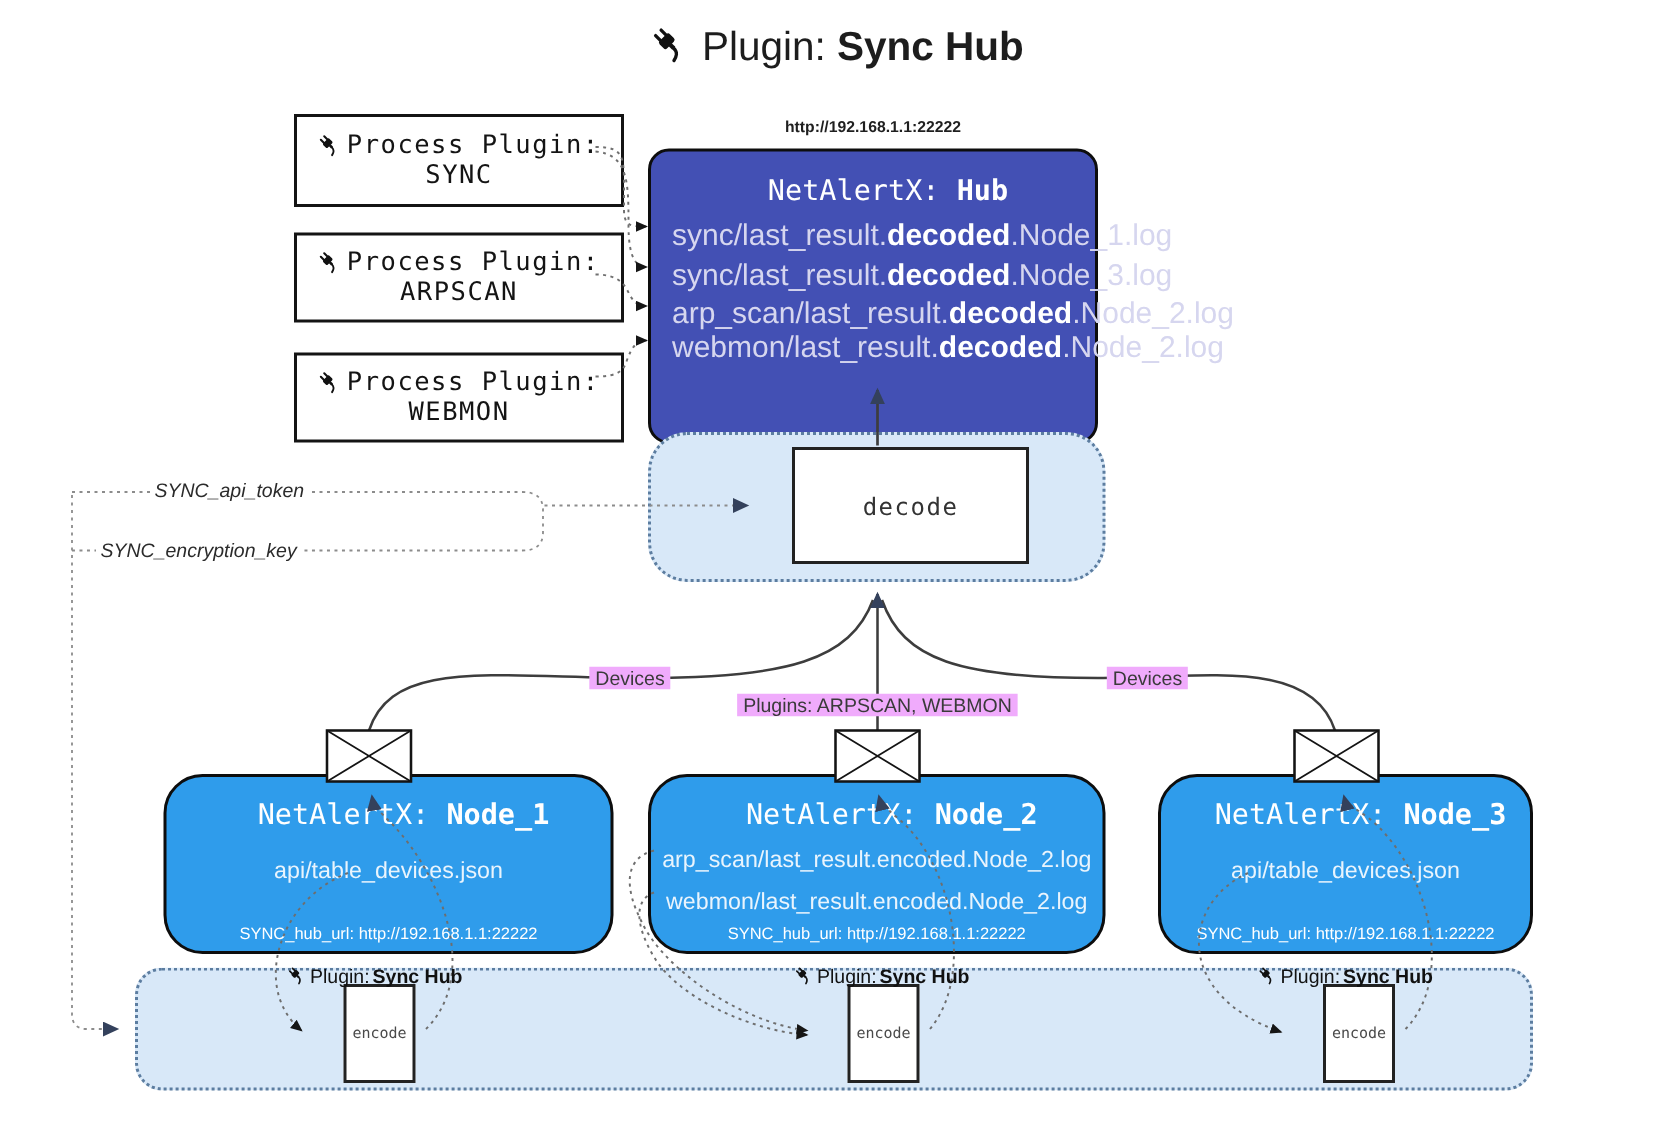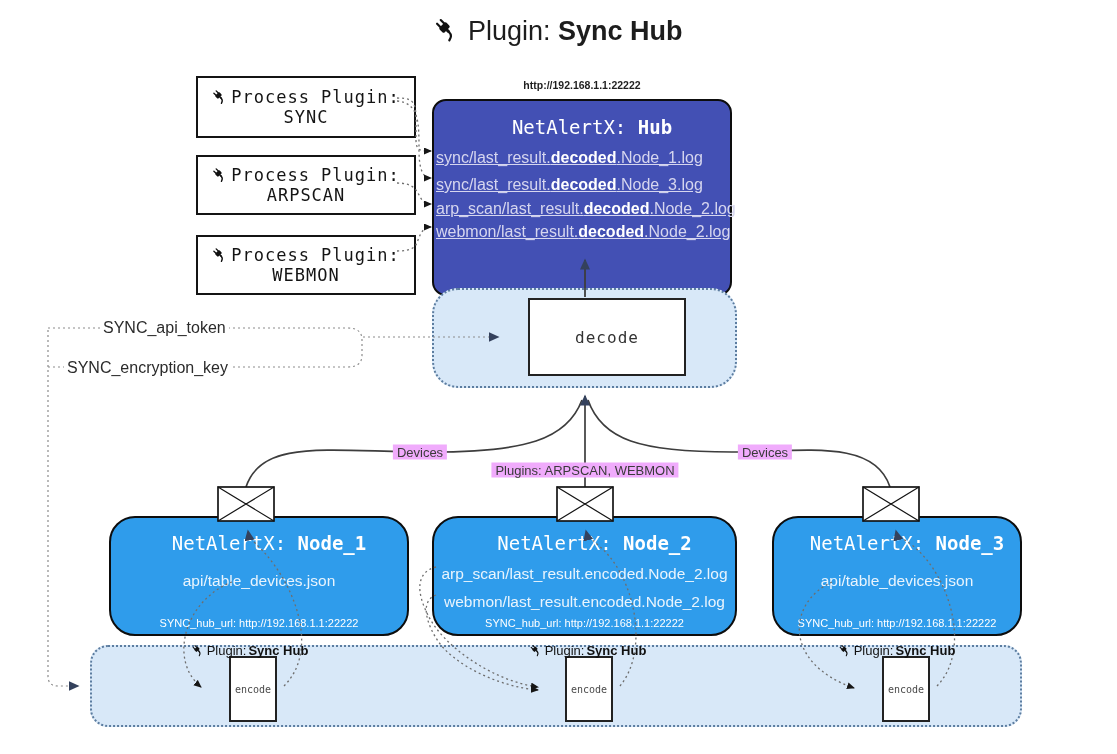--- a/index.html
+++ b/index.html
@@ -18,34 +18,34 @@
         display:flex;flex-direction:column;align-items:center;justify-content:center;
         font-size:17px;letter-spacing:1px;}
   .pbox .l1{display:flex;align-items:center;gap:3px;}
 
   
   #hub-url{left:432px;top:79px;width:300px;text-align:center;font-size:10.5px;font-weight:600;color:#1f1f1f;}
   #hub{left:432px;top:99px;width:300px;height:197px;background:#4350b4;border:2.5px solid #0d0d0d;
        border-radius:14px;box-sizing:border-box;padding-top:11px;}
   #hub .title{ text-align:center;font-size:19px;color:#fff;height:32px;line-height:30px;}
   #hub .title .b,.ntitle .b{font-weight:bold;}
-  .hubfile{color:#d6d6ef;font-size:16px;padding-left:2px;white-space:nowrap;text-decoration:underline;}
+  .hubfile{color:#d6d6ef;font-size:20px;padding-left:14px;white-space:nowrap;}
   .hubfile .b{color:#ffffff;font-weight:bold;}
   .hf-a{line-height:27px;}
   .hf-b{line-height:22.5px;}
 
   
   .bluebin{background:#d8e8f8;border:2px dotted #5c7da0;box-sizing:border-box;}
   #decode-bin{left:432px;top:288px;width:305px;height:100px;border-radius:26px;}
   #decode-box{left:508px;top:298px;width:158px;height:78px;background:#fff;border:2px solid #222;
               box-sizing:border-box;display:flex;align-items:center;justify-content:center;
               font-size:16px;color:#333;letter-spacing:1px;}
 
   
-  .keylbl{font-size:16px;color:#2b2b2b;background:#fff;padding:0 3px;white-space:nowrap;}
+  .keylbl{font-size:13px;color:#2b2b2b;background:#fff;padding:0 3px;white-space:nowrap;font-style:italic;}
   #lbl-token{left:100px;top:319px;}
   #lbl-enckey{left:64px;top:359px;}
 
   
   .edgelbl{font-size:13px;color:#3a3a3a;background:#f0abfc;padding:0 4px;transform:translate(-50%,-50%);white-space:nowrap;}
 
   
   .node{top:516px;height:120px;background:#2f9ceb;border:2.5px solid #0d0d0d;border-radius:26px;
         box-sizing:border-box;padding-top:10px;}
   .ntitle{text-align:center;font-size:19px;color:#fff;height:32px;line-height:30px;white-space:nowrap;}

